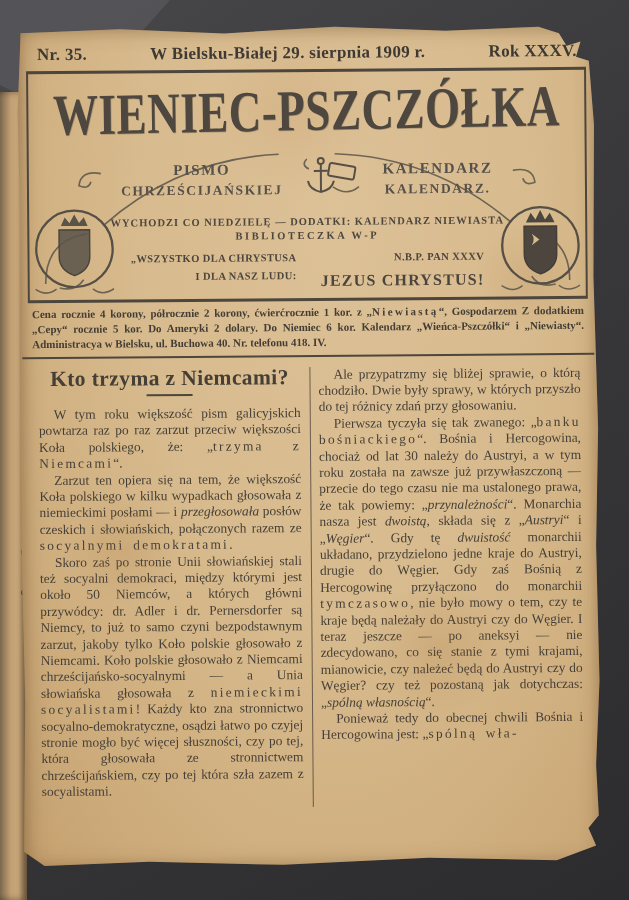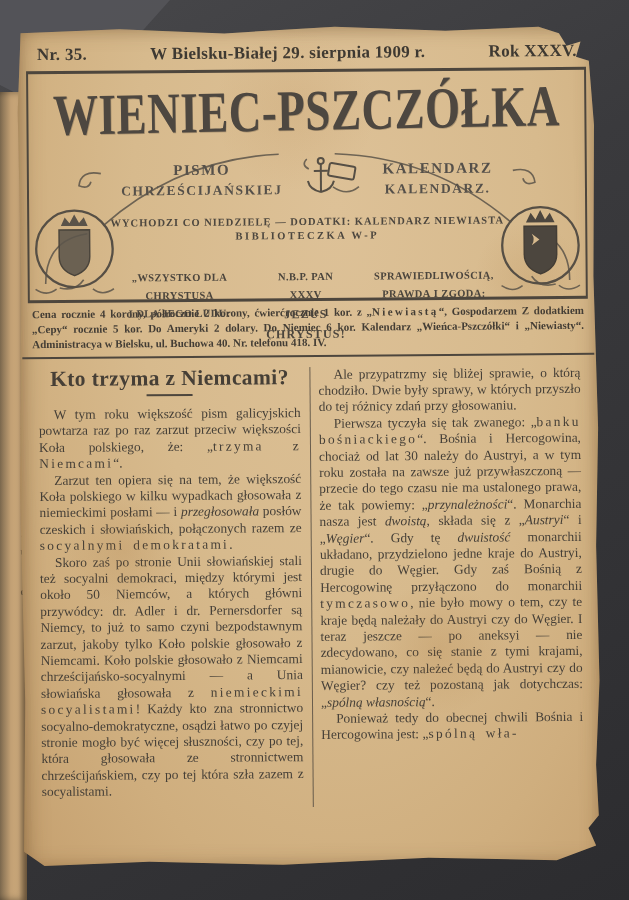--- a/index.html
+++ b/index.html
@@ -61,22 +61,22 @@
     transform:scale(.98,1.26) rotate(-.5deg);transform-origin:50% 50%;
     text-shadow:.6px .6px 0 rgba(62,52,40,.28);
   }
   .mast-sub{display:flex;justify-content:center;align-items:center;gap:16px;margin-top:16px;color:#55504a;}
   .sub-col{text-align:center;font-weight:bold;letter-spacing:1.6px;}
   .sub-top{font-size:15px;}
   .sub-bot{font-size:13.5px;margin-top:4px;}
   .mast-schedule{text-align:center;font-size:10.5px;font-weight:bold;letter-spacing:1px;margin-top:11px;color:#4d473f;}
   .mast-library{text-align:center;font-size:10.5px;font-weight:bold;letter-spacing:2.5px;margin-top:3px;color:#4d473f;}
   .mottos{display:flex;justify-content:center;gap:24px;margin:8px 92px 0;}
-  .motto-col{text-align:center;font-weight:bold;color:#4b453d;font-size:10.5px;letter-spacing:.4px;line-height:1.7;margin-top:19px;}
-  .motto-col .m2big{font-size:12px;letter-spacing:1.2px;font-family:Liberation Serif, serif;}
+  .motto-col{text-align:right;font-weight:bold;color:#4b453d;font-size:10.5px;letter-spacing:.4px;line-height:1.7;}
+  .motto-col .m2big{font-size:16px;letter-spacing:1.2px;font-family:Liberation Serif, serif;}
   .crest{position:absolute;bottom:2px;width:86px;height:94px;}
   .crest.left{left:2px;}
   .crest.right{right:2px;}
   .arcs{position:absolute;left:0;top:0;width:100%;height:100%;pointer-events:none;}
   .imprint{
     margin:0 5px;padding:4px 10px 5px;border-bottom:2.5px solid #4d463d;
     font-size:11px;line-height:1.35;text-align:justify;font-weight:bold;
     color:#433d35;
   }
   .article{
@@ -160,29 +160,25 @@
         <path class="ln-thin" d="M4 6 q20 -4 22 12 q-10 4 -12 -4"></path>
       </svg>
     </div>
 
     <div class="mast-schedule">WYCHODZI CO NIEDZIELĘ  —  DODATKI: KALENDARZ NIEWIASTA</div>
     <div class="mast-library">BIBLIOTECZKA W-P</div>
 
     <div class="mottos">
       <div class="motto-col">
         <div>„WSZYSTKO DLA CHRYSTUSA</div>
-        <div>I DLA JEGO LUDU:</div>
+        <div>I DLA NASZ LUDU:</div>
       </div>
       <div class="motto-col">
         <div>N.B.P. PAN XXXV</div>
         <div class="m2big">JEZUS CHRYSTUS!</div>
-      </div>
-      <div class="motto-col">
-        <div>SPRAWIEDLIWOŚCIĄ,</div>
-        <div>PRAWDĄ I ZGODĄ:</div>
       </div>
     </div>
 
     <svg class="crest left" viewBox="0 0 90 96">
       <circle cx="45" cy="46" r="40" fill="none" stroke="#564f45" stroke-width="2.4"></circle>
       <path d="M31 22 l4 -9 5 6 5 -9 5 9 5 -6 4 9 z" fill="#5a5349"></path>
       <path d="M29 26 h32 v28 q0 14 -16 20 q-16 -6 -16 -20 z" fill="#5c554b" fill-opacity=".88" stroke="#4a443b" stroke-width="1.5"></path>
       <path class="ln-thin" d="M4 88 q12 8 22 0"></path>
       <path class="ln-thin" d="M86 88 q-12 8 -22 0"></path>
     </svg>

